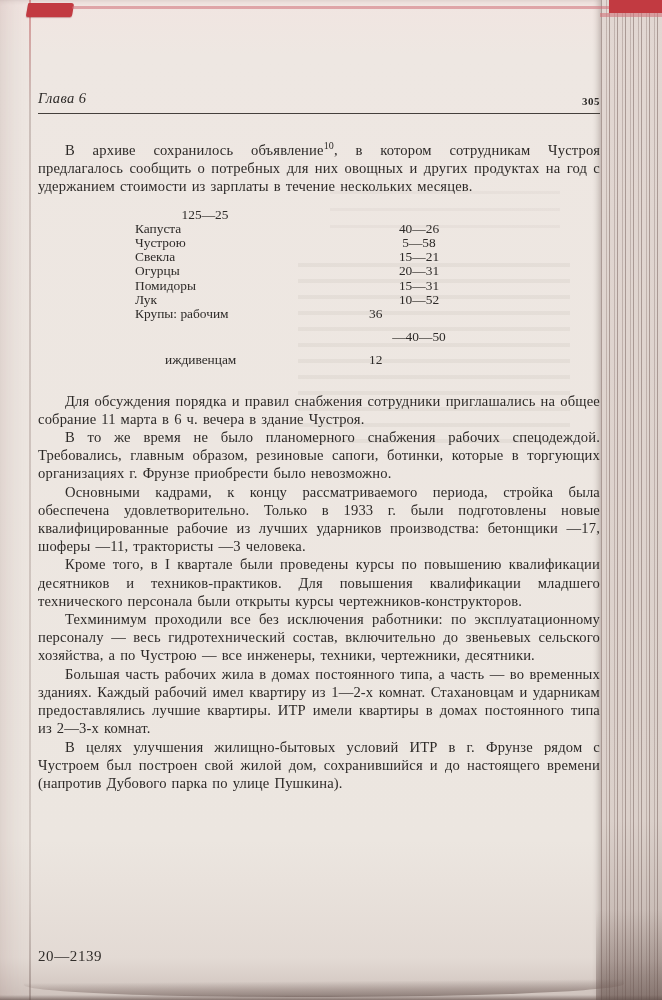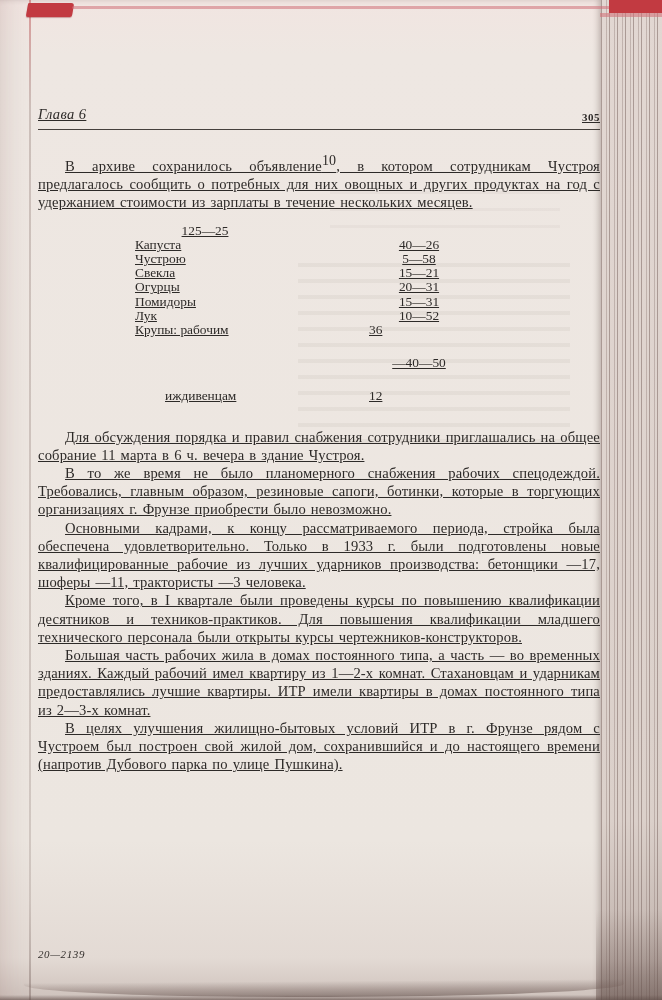--- a/index.html
+++ b/index.html
@@ -40,40 +40,40 @@
   .bottom-line { position:absolute; left:0; bottom:0; width:662px; height:5px;
     background:linear-gradient(180deg, rgba(0,0,0,0), rgba(96,78,73,.6)); }
 
   
   .ghost { position:absolute; left:298px; top:258px; width:272px; height:190px; opacity:.5; filter:blur(.6px);
     background:repeating-linear-gradient(180deg, rgba(0,0,0,0) 0 5px, rgba(125,113,107,.16) 5px 9px, rgba(0,0,0,0) 9px 16px); }
   .ghost2 { position:absolute; left:330px; top:185px; width:230px; height:50px; opacity:.4; filter:blur(.7px);
     background:repeating-linear-gradient(180deg, rgba(0,0,0,0) 0 6px, rgba(125,113,107,.14) 6px 9px, rgba(0,0,0,0) 9px 17px); }
 
   
-  .content { position:absolute; left:38px; top:106px; width:562px; color:#2d2a28;text-decoration:underline; }
+  .content { position:absolute; left:38px; top:90px; width:562px; color:#2d2a28; }
   .pagehead { display:flex; justify-content:space-between; align-items:flex-end;
               border-bottom:1.4px solid #45403c; padding-bottom:6px; }
   .chapter { font-style:italic; font-size:14.5px; letter-spacing:.4px; }
   .pagenum { font-weight:bold; font-size:11px; letter-spacing:.5px; }
 
   .body-par { font-size:14.6px; line-height:18.2px; text-align:justify;
               text-indent:27px; letter-spacing:.15px; word-spacing:1.2px; }
   .mt-first { margin-top:27px; }
-  sup.fn { font-size:14px; vertical-align:super; line-height:0; }
+  sup.fn { font-size:10px; vertical-align:super; line-height:0; }
 
   .price-table { margin:12px 0 24px 97px; font-size:13.4px; line-height:14.2px; }
   .trow { display:flex; }
-  .trow.gap { margin-top:19px; }
+  .trow.gap { margin-top:9px; }
   .tname { width:214px; }
   .tname.ind { padding-left:30px; }
   .tqty { width:42px; padding-left:20px; }
   .tprice { width:56px; text-align:center; }
 
-  .footer { position:absolute; left:38px; top:948px; font-size:11px; letter-spacing:.6px; color:#322e2b;font-style:italic; }
+  .footer { position:absolute; left:38px; top:948px; font-size:15px; letter-spacing:.6px; color:#322e2b; }
 </style>
 </head>
 <body>
 
 <div class="scan">
 
   <div class="paper"></div>
   <div class="left-line"></div>
   <div class="edges"></div>
   <div class="edges-shadow"></div>
@@ -145,20 +145,21 @@
         <span class="tname ind">иждивенцам</span>
         <span class="tqty">12</span>
         <span class="tprice"></span>
       </div>
     </div>
 
     <p class="body-par">Для обсуждения порядка и правил снабжения сотрудники приглашались на общее собрание 11 марта в 6 ч. вечера в здание Чустроя.</p>
     <p class="body-par">В то же время не было планомерного снабжения рабочих спецодеждой. Требовались, главным образом, резиновые сапоги, ботинки, которые в торгующих организациях г. Фрунзе приобрести было невозможно.</p>
     <p class="body-par">Основными кадрами, к концу рассматриваемого периода, стройка была обеспечена удовлетворительно. Только в 1933 г. были подготовлены новые квалифицированные рабочие из лучших ударников производства: бетонщики —17, шоферы —11, трактористы —3 человека.</p>
     <p class="body-par">Кроме того, в I квартале были проведены курсы по повышению квалификации десятников и техников-практиков. Для повышения квалификации младшего технического персонала были открыты курсы чертежников-конструкторов.</p>
+    <p class="body-par">Техминимум проходили все без исключения работники: по эксплуатационному персоналу — весь гидротехнический состав, включительно до звеньевых сельского хозяйства, а по Чустрою — все инженеры, техники, чертежники, десятники.</p>
     <p class="body-par">Большая часть рабочих жила в домах постоянного типа, а часть — во временных зданиях. Каждый рабочий имел квартиру из 1—2-х комнат. Стахановцам и ударникам предоставлялись лучшие квартиры. ИТР имели квартиры в домах постоянного типа из 2—3-х комнат.</p>
     <p class="body-par">В целях улучшения жилищно-бытовых условий ИТР в г. Фрунзе рядом с Чустроем был построен свой жилой дом, сохранившийся и до настоящего времени (напротив Дубового парка по улице Пушкина).</p>
 
   </div>
 
   <div class="footer">20—2139</div>
 
   <div class="bottom-band"></div>
   <div class="bottom-line"></div>
 

